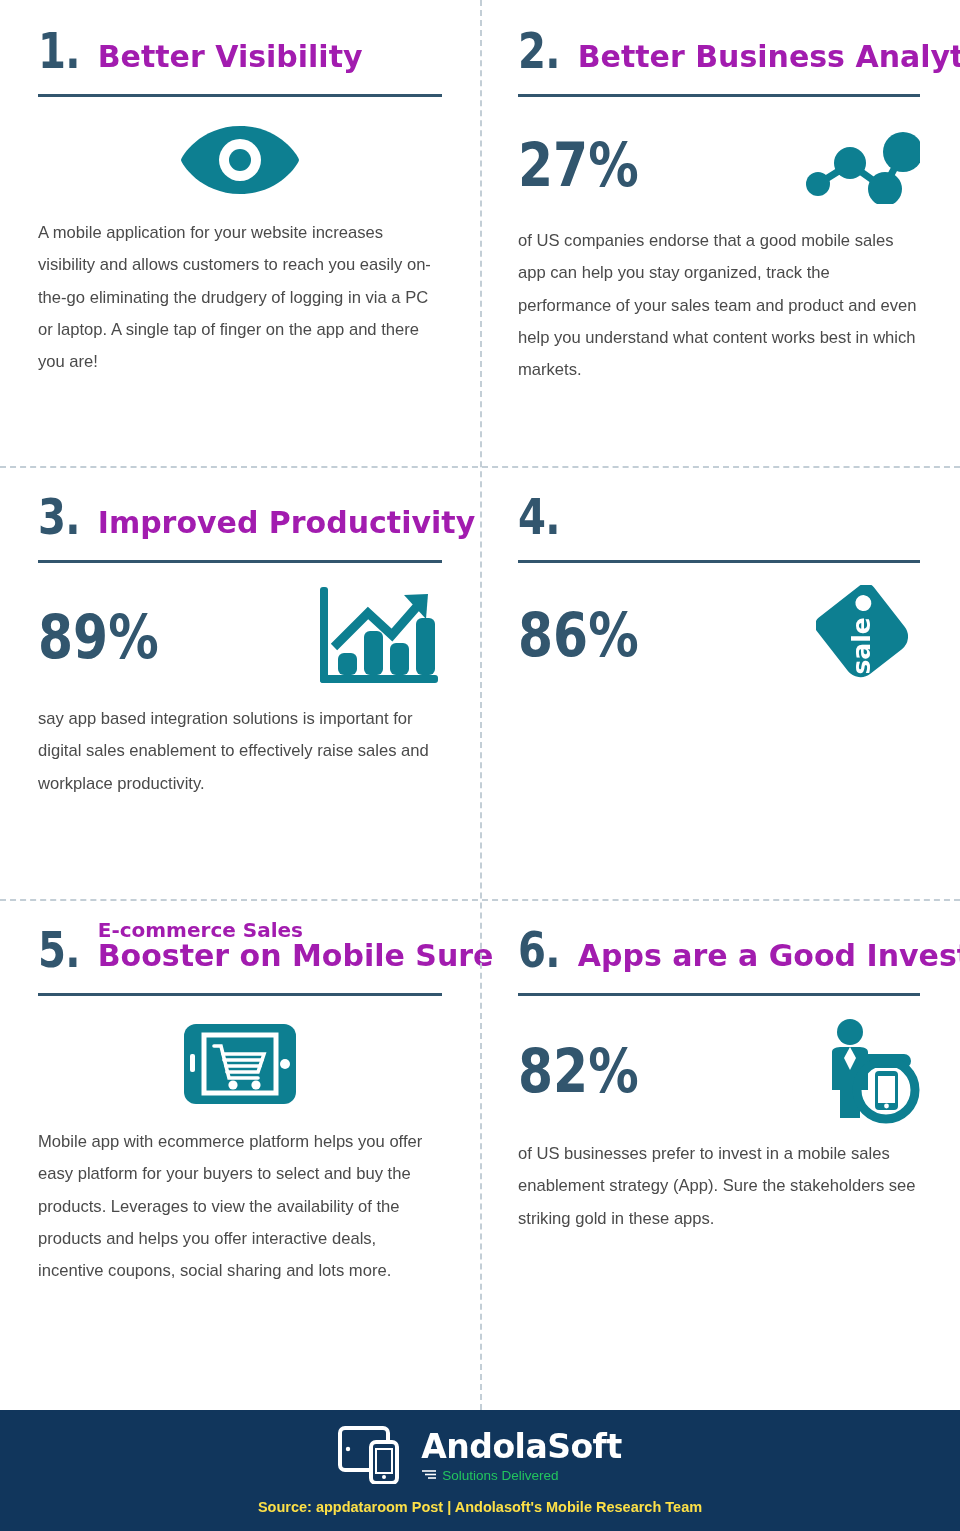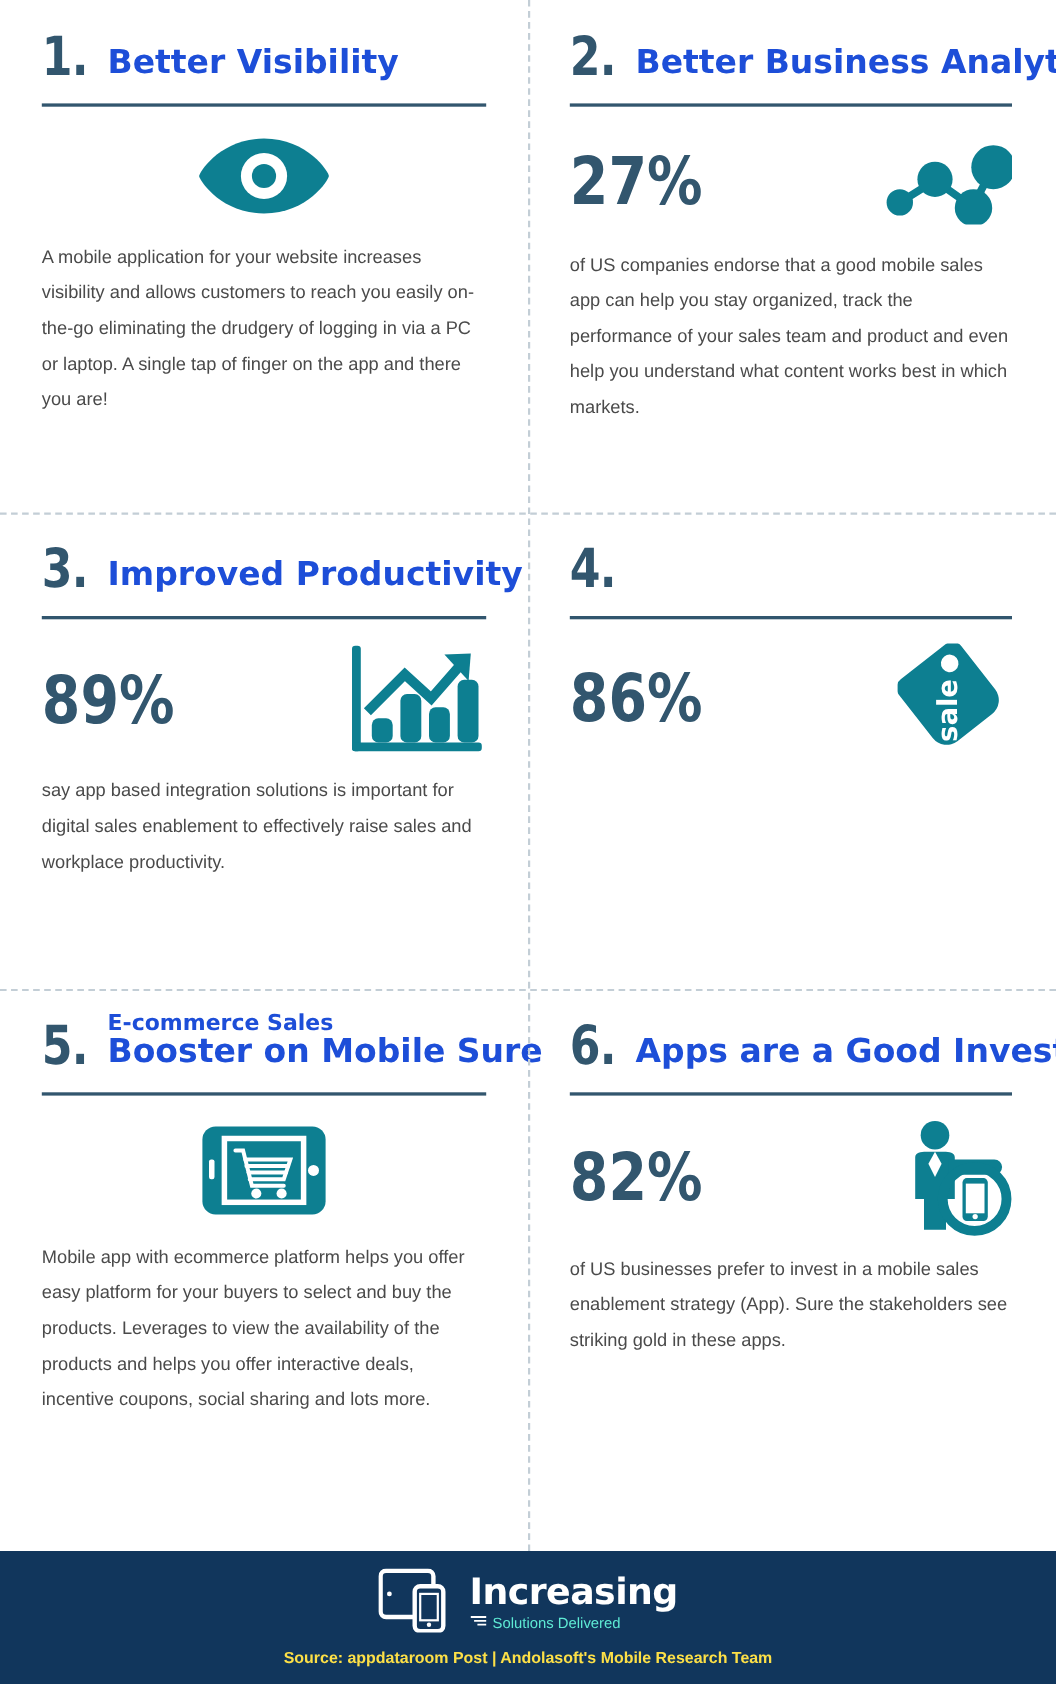--- a/index.html
+++ b/index.html
@@ -67,21 +67,21 @@
     transform: scaleX(0.82);
     transform-origin: left bottom;
     white-space: nowrap;
   }
   .title-wrap { padding-bottom: 4px; }
   .title {
     font-family: "DejaVu Sans", sans-serif;
     font-weight: bold;
     font-size: 30px;
     line-height: 1.0;
-    color: #1d4ed8;
+    color: #a21caf;
     transform: scaleX(0.80);
     transform-origin: left bottom;
     white-space: nowrap;
   }
   .title.sub {
     font-size: 20px;
     line-height: 1.05;
     margin-bottom: 1px;
   }
   .rule {
@@ -141,21 +141,21 @@
     font-weight: bold;
     font-size: 33px;
     line-height: 1;
     color: #ffffff;
     letter-spacing: -0.5px;
   }
   .tagline-row { display: flex; align-items: center; gap: 5px; margin-top: 3px; }
   .tagline {
     font-family: "Liberation Sans", sans-serif;
     font-size: 13.5px;
-    color: #5eead4;
+    color: #22c55e;
   }
   .source {
     font-family: "Liberation Sans", sans-serif;
     font-weight: bold;
     font-size: 14.5px;
     color: #fde047;
     margin-top: 11px;
   }
 </style>
 </head>
@@ -326,21 +326,21 @@
       <span>
         <svg width="70" height="58" viewBox="0 0 70 58">
           <rect x="2" y="2" width="48" height="42" rx="5" fill="none" stroke="#ffffff" stroke-width="4"></rect>
           <circle cx="10" cy="23" r="2.2" fill="#ffffff"></circle>
           <rect x="33" y="16" width="26" height="41" rx="5" fill="#11365c" stroke="#ffffff" stroke-width="4"></rect>
           <rect x="38" y="23" width="16" height="24" fill="none" stroke="#ffffff" stroke-width="2"></rect>
           <circle cx="46" cy="51" r="2" fill="#ffffff"></circle>
         </svg>
       </span>
       <span class="logo-text-wrap">
-        <span class="brand">Increasing</span>
+        <span class="brand">AndolaSoft</span>
         <span class="tagline-row">
           <span>
             <svg width="16" height="12" viewBox="0 0 16 12">
               <g stroke="#ffffff" stroke-width="1.6">
                 <line x1="1" y1="3" x2="15" y2="3"></line>
                 <line x1="4" y1="6.5" x2="15" y2="6.5"></line>
                 <line x1="7" y1="10" x2="15" y2="10"></line>
               </g>
             </svg>
           </span>

